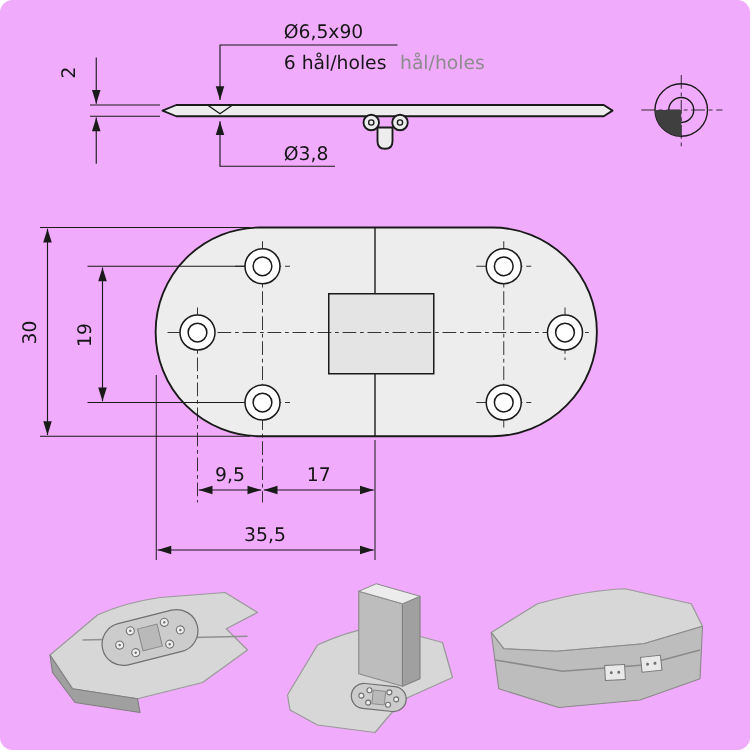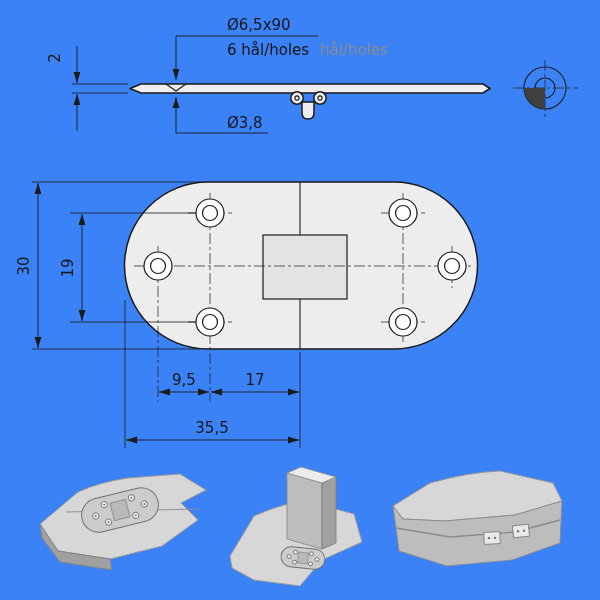--- a/index.html
+++ b/index.html
@@ -1,16 +1,16 @@
 <!DOCTYPE html>
 <html><head>
 <meta charset="utf-8">
 <style>
   html,body{margin:0;padding:0;background:#ffffff;}
-  .stage{width:600px;height:600px;position:relative;background:#3b82f6;overflow:hidden;}
+  .stage{width:600px;height:600px;position:relative;background:#f0abfc;overflow:hidden;border-radius:10px;}
   svg{display:block;}
   text{font-family:"DejaVu Sans","Liberation Sans",sans-serif;font-size:15px;fill:#161616;}
   .t-mid{text-anchor:middle;}
   .t-gray{fill:#8c8c8c;}
   .outline{fill:#ededed;stroke:#1a1a1a;stroke-width:1.5;stroke-linejoin:round;}
   .stroke{fill:none;stroke:#1a1a1a;stroke-width:1.1;}
   .thin{fill:none;stroke:#1a1a1a;stroke-width:0.8;}
   .cl{fill:none;stroke:#1a1a1a;stroke-width:0.7;stroke-dasharray:11 3 3 3;}
   .dim{fill:none;stroke:#1a1a1a;stroke-width:0.9;}
   .hole{fill:#ffffff;stroke:#1a1a1a;stroke-width:1.2;}

